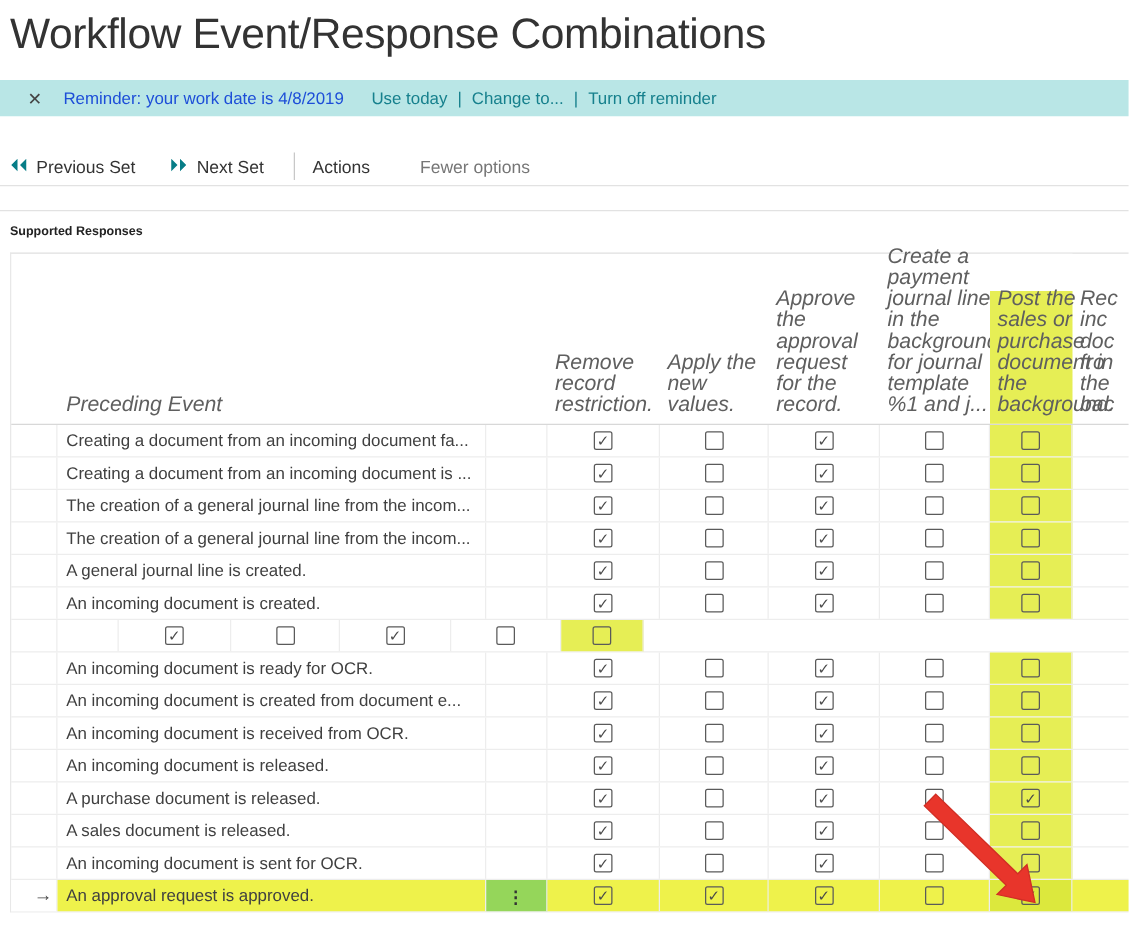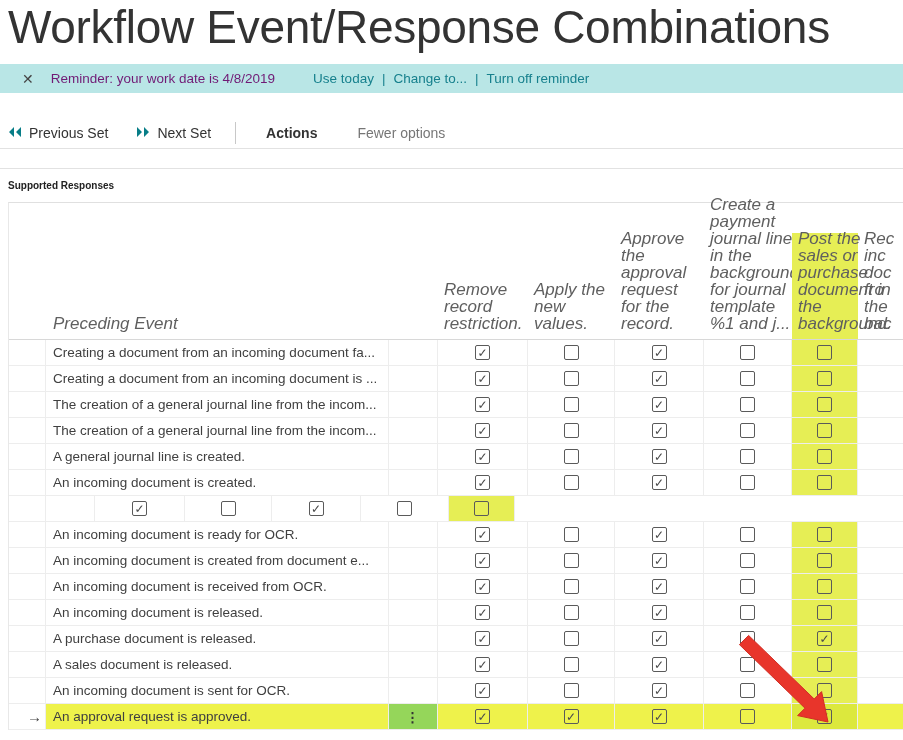--- a/index.html
+++ b/index.html
@@ -1,40 +1,40 @@
 <!DOCTYPE html>
 <html style="--highlight_row: #eef24b; --highlight_column: #e6ee55; --highlight_intersection: #dce83d; --active_menu_cell: #95d65a; --annotation_arrow: #e8352b; --reminder_background: #b9e6e6; --link_teal: #16808d; --nav_icon_teal: #077d87;"><head>
 <meta charset="utf-8">
 <style>
   * { margin:0; padding:0; box-sizing:border-box; }
   html,body { width:903px; height:740px; background:#fff; overflow:hidden;
     font-family:"Liberation Sans", sans-serif; color:#333; }
   body { position:relative; }
 
   
-  .page-title { margin:4px 0 0 8px; font-size:46px; line-height:46px; font-weight:300;
+  .page-title { margin:4px 0 0 8px; font-size:34px; line-height:46px; font-weight:300;
     color:#333; letter-spacing:-0.3px; }
 
   
   .reminder-bar { margin-top:14px; height:29px; background:var(--reminder_background);
     display:flex; align-items:center; font-size:13.5px; }
   .reminder-close { margin-left:22px; font-size:14px; color:#444; cursor:pointer; }
-  .reminder-msg { margin-left:17px; color:#701a75; }
-  .reminder-links { margin-left:38px; display:flex; align-items:center; gap:8px; }
+  .reminder-msg { margin-left:17px; color:#1d4ed8; }
+  .reminder-links { margin-left:22px; display:flex; align-items:center; gap:8px; }
   .reminder-link { color:var(--link_teal); cursor:pointer; }
   .reminder-sep { color:var(--link_teal); }
 
   
   .action-bar { margin-top:25px; height:31px; display:flex; align-items:center;
     font-size:14px; border-bottom:1px solid #e2e2e2; }
   .nav-btn { display:flex; align-items:center; gap:7px; cursor:pointer; color:#333; }
   .nav-btn.prev { margin-left:8px; }
   .nav-btn.next { margin-left:28px; }
   .vdivider { width:1px; height:22px; background:#c8c8c8; margin:0 0 0 24px; }
-  .actions-btn { margin-left:30px; color:#333; cursor:pointer;font-weight:bold; }
+  .actions-btn { margin-left:14px; color:#333; cursor:pointer; }
   .fewer-btn { margin-left:40px; color:#767676; cursor:pointer; }
 
   .hline2 { margin-top:19px; border-top:1px solid #e2e2e2; }
 
   .section-title { margin:11px 0 0 8px; font-size:10px; font-weight:bold; color:#222; }
 
   
   .grid { margin:11px 0 0 8px; width:895px; border-top:1px solid #e0e0e0;
     border-left:1px solid #e8e8e8; position:relative; }
   .ghead { display:flex; height:137px; border-bottom:1px solid #d8d8d8; }

